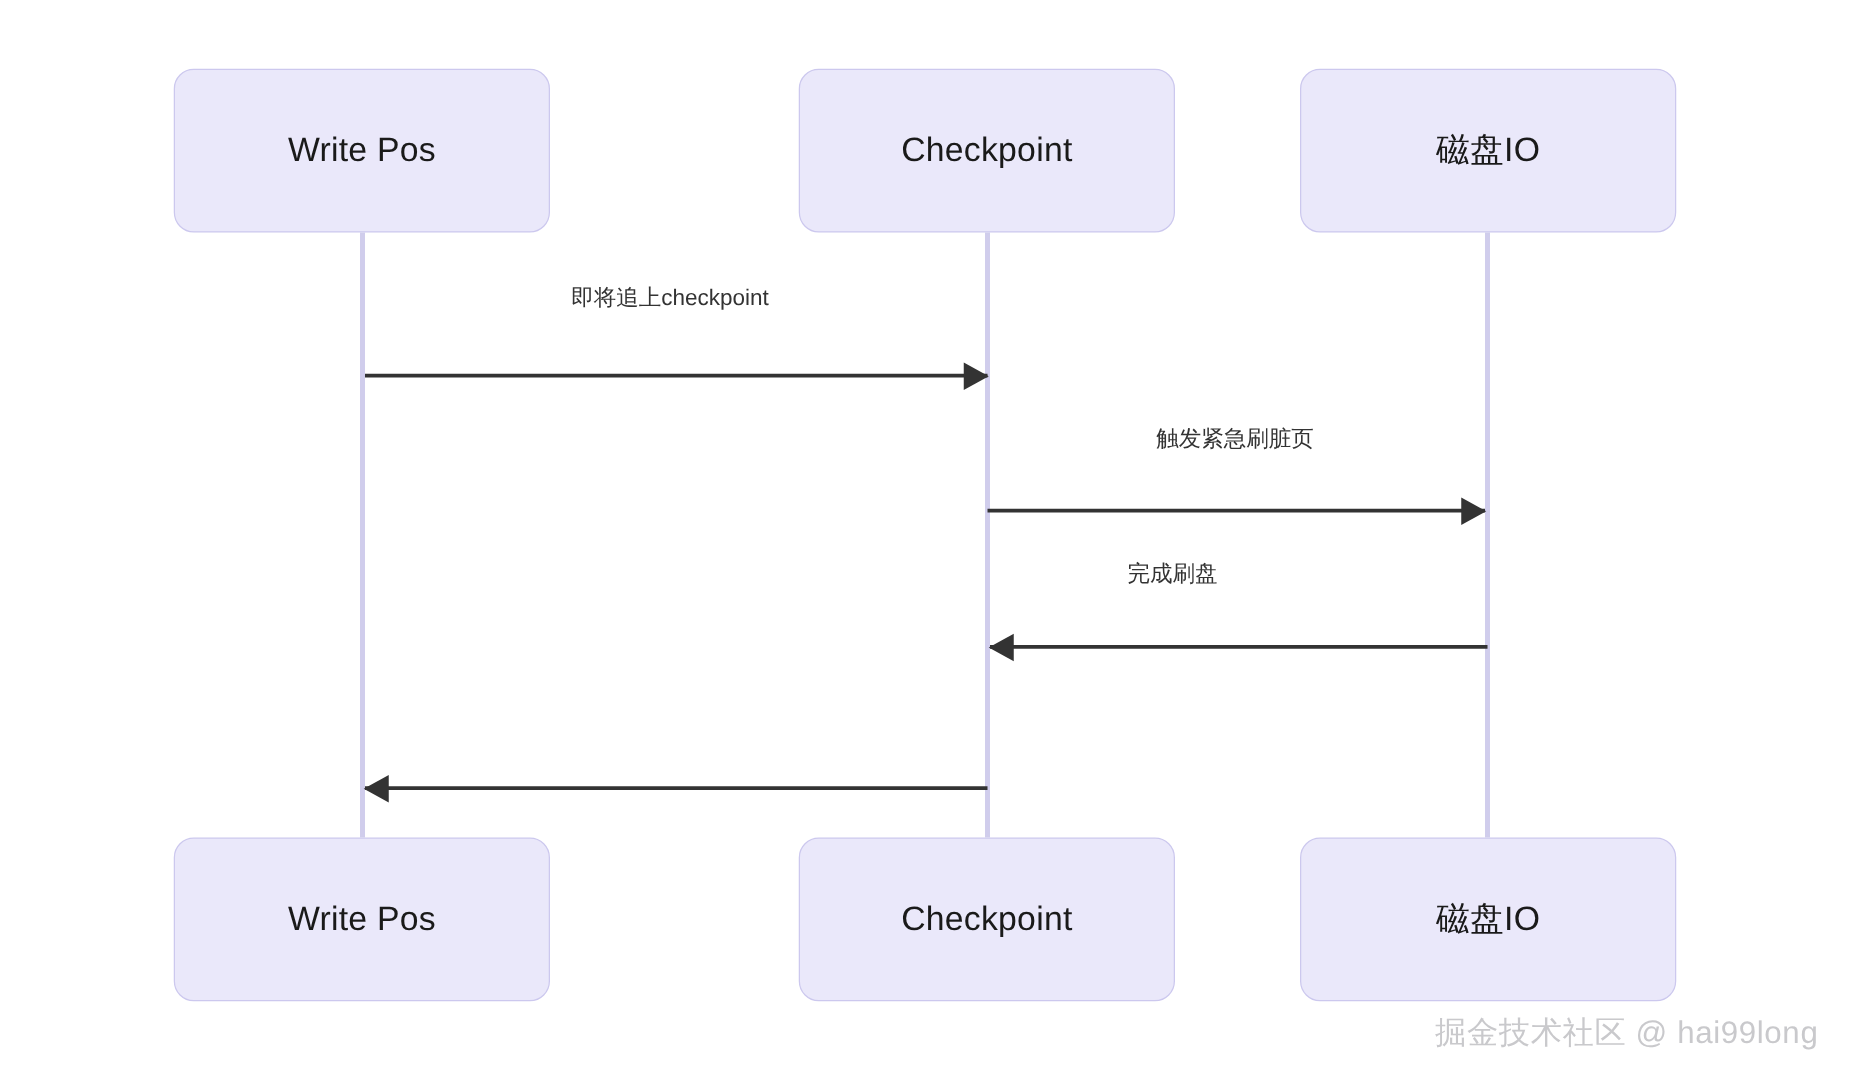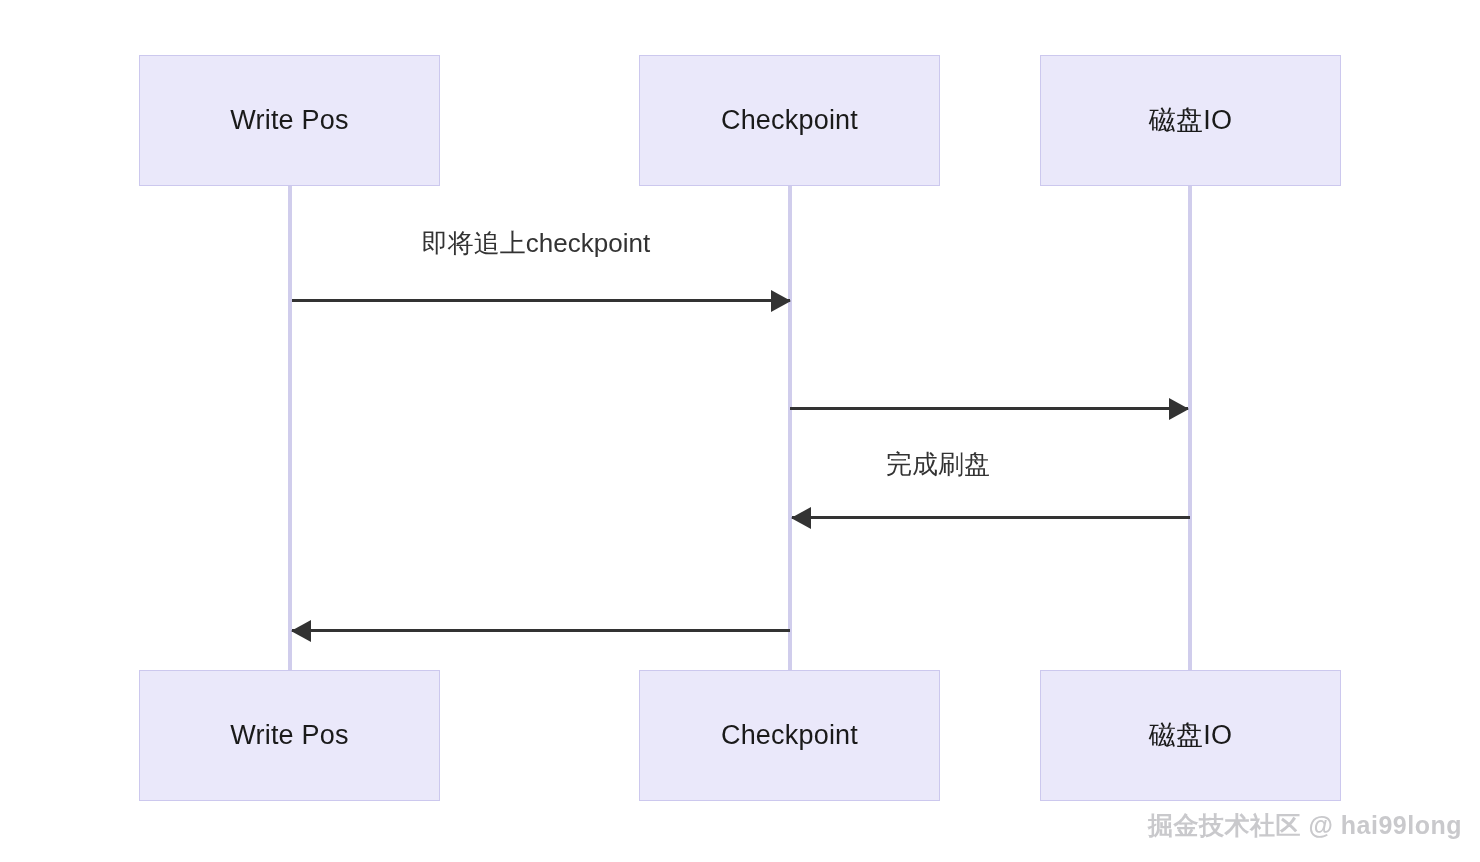--- a/index.html
+++ b/index.html
@@ -16,37 +16,37 @@
     width:4px;
     background:#d0cdec;
     z-index:1;
   }
 
   .actor-box{
     position:absolute;
     box-sizing:border-box;
     background:#eae8fa;
     border:1px solid #ccc8ee;
-    border-radius:0;
+    border-radius:16px;
     display:flex;
     align-items:center;
     justify-content:center;
     z-index:3;
   }
   .actor-label{
     font-size:27px;
     color:#1a1a1a;
     letter-spacing:0.2px;
     line-height:1;
     white-space:nowrap;
   }
 
   .msg-label{
     position:absolute;
-    font-size:26px;
+    font-size:18px;
     color:#333333;
     white-space:nowrap;
     transform:translateX(-50%);
     line-height:1.1;
     z-index:4;
   }
 
   .msg-arrow{
     position:absolute;
     height:3px;
@@ -74,21 +74,20 @@
     border-right:20px solid #333333;
   }
 
   .watermark{
     position:absolute;
     font-size:25px;
     color:#c9c9cc;
     white-space:nowrap;
     letter-spacing:0.5px;
     z-index:6;
-    font-weight:bold;
   }
 </style>
 </head>
 <body>
 
 <div id="diagram">
 
   <div class="lifeline" style="left:288px;top:186px;height:484px;"></div>
   <div class="lifeline" style="left:788px;top:186px;height:484px;"></div>
   <div class="lifeline" style="left:1188px;top:186px;height:484px;"></div>
@@ -101,20 +100,21 @@
   </div>
   <div class="actor-box" style="left:1040px;top:55px;width:301px;height:131px;">
     <span class="actor-label">磁盘IO</span>
   </div>
 
   <div class="msg-label" style="left:536px;top:229px;">即将追上checkpoint</div>
   <div class="msg-arrow" style="left:292px;top:299px;width:498px;">
     <span class="arrow-head right"></span>
   </div>
 
+  <div class="msg-label" style="left:988px;top:342px;">触发紧急刷脏页</div>
   <div class="msg-arrow" style="left:790px;top:407px;width:398px;">
     <span class="arrow-head right"></span>
   </div>
 
   <div class="msg-label" style="left:938px;top:450px;">完成刷盘</div>
   <div class="msg-arrow" style="left:792px;top:516px;width:398px;">
     <span class="arrow-head left"></span>
   </div>
 
   <div class="msg-arrow" style="left:292px;top:629px;width:498px;">

